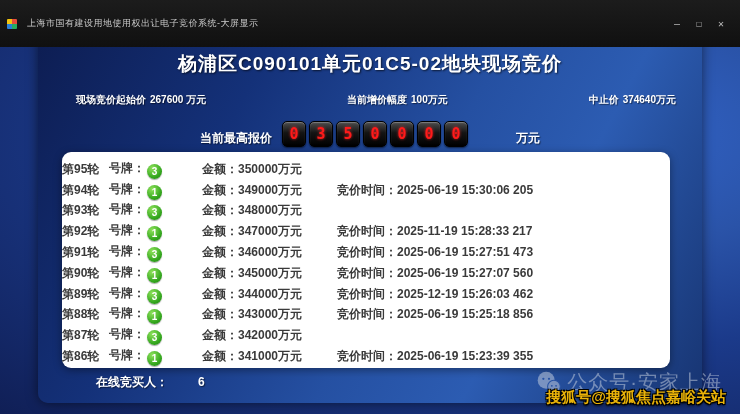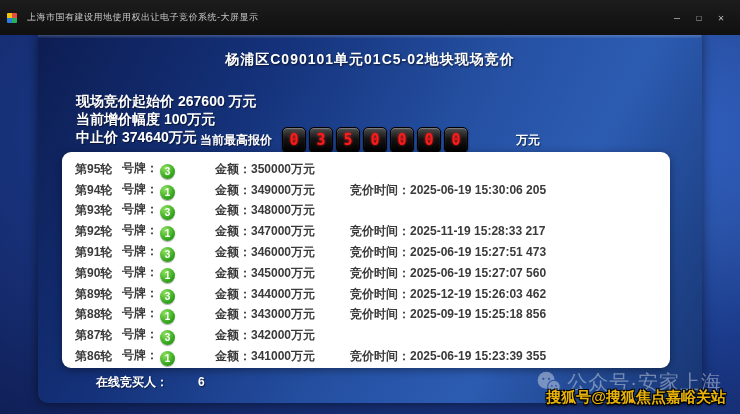--- a/index.html
+++ b/index.html
@@ -5,21 +5,21 @@
   html,body{margin:0;padding:0;}
   body{
     width:740px;height:414px;position:relative;overflow:hidden;
     font-family:"Liberation Sans","DejaVu Sans",sans-serif;
     background:#0a123a;
   }
   
   .titlebar{
     position:absolute;top:0;left:0;right:0;height:15px;
     background:linear-gradient(180deg,#1c1c1c,#101010);
-    display:flex;align-items:center;padding:10px 6px;z-index:30;
+    display:flex;align-items:center;padding:16px 6px;z-index:30;
   }
   .app-icon{
     width:10px;height:10px;margin:0 10px 0 1px;border-radius:1px;
     background:conic-gradient(#e74c3c 0 25%,#27ae60 0 50%,#2980d9 0 75%,#f1c40f 0);
     flex:0 0 auto;
   }
   .win-title{color:#c9c9c9;font-size:9px;white-space:nowrap;letter-spacing:0.5px;}
   .win-controls{margin-left:auto;display:flex;align-items:center;gap:16px;padding-right:10px;}
   .win-btn{color:#b8b8b8;font-size:10px;line-height:10px;cursor:default;font-family:"DejaVu Sans Mono",monospace;}
   
@@ -33,37 +33,35 @@
     background:linear-gradient(118deg,#0d1d52 0%,#143179 28%,#2550a2 55%,#2c5cb2 72%,#173471 100%);
     box-shadow:0 0 12px rgba(0,0,0,0.55);
   }
   .main-panel::before{
     content:"";position:absolute;top:0;left:0;right:0;height:8px;
     border-radius:9px 9px 3px 3px;
     background:linear-gradient(180deg,rgba(215,226,242,0.55),rgba(215,226,242,0.04));
   }
   .heading{
     position:absolute;top:21px;left:0;width:100%;text-align:center;
-    color:#ffffff;font-size:14px;font-weight:bold;letter-spacing:1px;
+    color:#ffffff;font-size:19px;font-weight:bold;letter-spacing:1px;
     text-shadow:1px 1px 2px rgba(0,0,0,0.65);
   }
   .info-row{
     position:absolute;top:63px;left:38px;right:22px;
     display:flex;justify-content:space-between;
-    color:#ffffff;font-size:14px;font-weight:bold;
+    color:#ffffff;font-size:10px;font-weight:bold;
     text-shadow:1px 1px 1px rgba(0,0,0,0.5);
-    flex-direction:column;
   }
   .info-item span{margin-right:4px;}
   .bid-row{
     position:absolute;top:91px;left:0;right:0;
-    display:flex;justify-content:center;align-items:center;
+    display:flex;justify-content:center;align-items:flex-end;
     color:#fff;font-size:12px;font-weight:bold;
     text-shadow:1px 1px 1px rgba(0,0,0,0.5);
-    margin-top:6px;
   }
   .digits{display:flex;gap:3px;margin:0 10px;}
   .digit{
     width:22px;height:24px;border-radius:5px;border:1px solid #000;
     background:linear-gradient(180deg,#4e4e4e 0%,#141414 45%,#000 100%);
     color:#ff1a1a;font-size:15px;font-weight:bold;
     font-family:"DejaVu Sans Mono",monospace;
     display:flex;align-items:center;justify-content:center;
     box-shadow:inset 0 1px 1px rgba(255,255,255,0.28),0 1px 2px rgba(0,0,0,0.6);
     text-shadow:0 0 3px rgba(255,40,40,0.8);
@@ -71,21 +69,21 @@
   .bid-unit{margin-left:38px;}
   
   .bid-table{
     position:absolute;left:24px;right:32px;top:122px;height:216px;
     background:#ffffff;border-radius:9px;
     box-shadow:0 2px 8px rgba(0,0,0,0.4);
     padding-top:7px;box-sizing:border-box;
   }
   .bid-table .row{
     display:grid;grid-template-columns:47px 93px 135px auto;
-    align-items:center;height:20.8px;padding-left:13px;
+    align-items:center;height:20.8px;
     font-size:12px;font-weight:bold;color:#3a3a3a;white-space:nowrap;
   }
   .badge{
     display:inline-flex;align-items:center;justify-content:center;
     width:15px;height:15px;border-radius:50%;margin-left:2px;vertical-align:-3px;
     background:radial-gradient(circle at 35% 28%,#8fe25c,#35a81e 62%,#1e7b10);
     color:#fff;font-size:10px;font-weight:bold;
     box-shadow:0 1px 1px rgba(0,0,0,0.35);
   }
   .footer-row{
@@ -190,21 +188,21 @@
       <div class="row">
         <span>第89轮</span>
         <span><span>号牌：</span><span class="badge">3</span></span>
         <span><span>金额：</span><span>344000万元</span></span>
         <span><span>竞价时间：</span><span>2025-12-19 15:26:03 462</span></span>
       </div>
       <div class="row">
         <span>第88轮</span>
         <span><span>号牌：</span><span class="badge">1</span></span>
         <span><span>金额：</span><span>343000万元</span></span>
-        <span><span>竞价时间：</span><span>2025-09-19 15:25:18 856</span></span>
+        <span><span>竞价时间：</span><span>2025-06-19 15:25:18 856</span></span>
       </div>
       <div class="row">
         <span>第87轮</span>
         <span><span>号牌：</span><span class="badge">3</span></span>
         <span><span>金额：</span><span>342000万元</span></span>
       </div>
       <div class="row">
         <span>第86轮</span>
         <span><span>号牌：</span><span class="badge">1</span></span>
         <span><span>金额：</span><span>341000万元</span></span>

